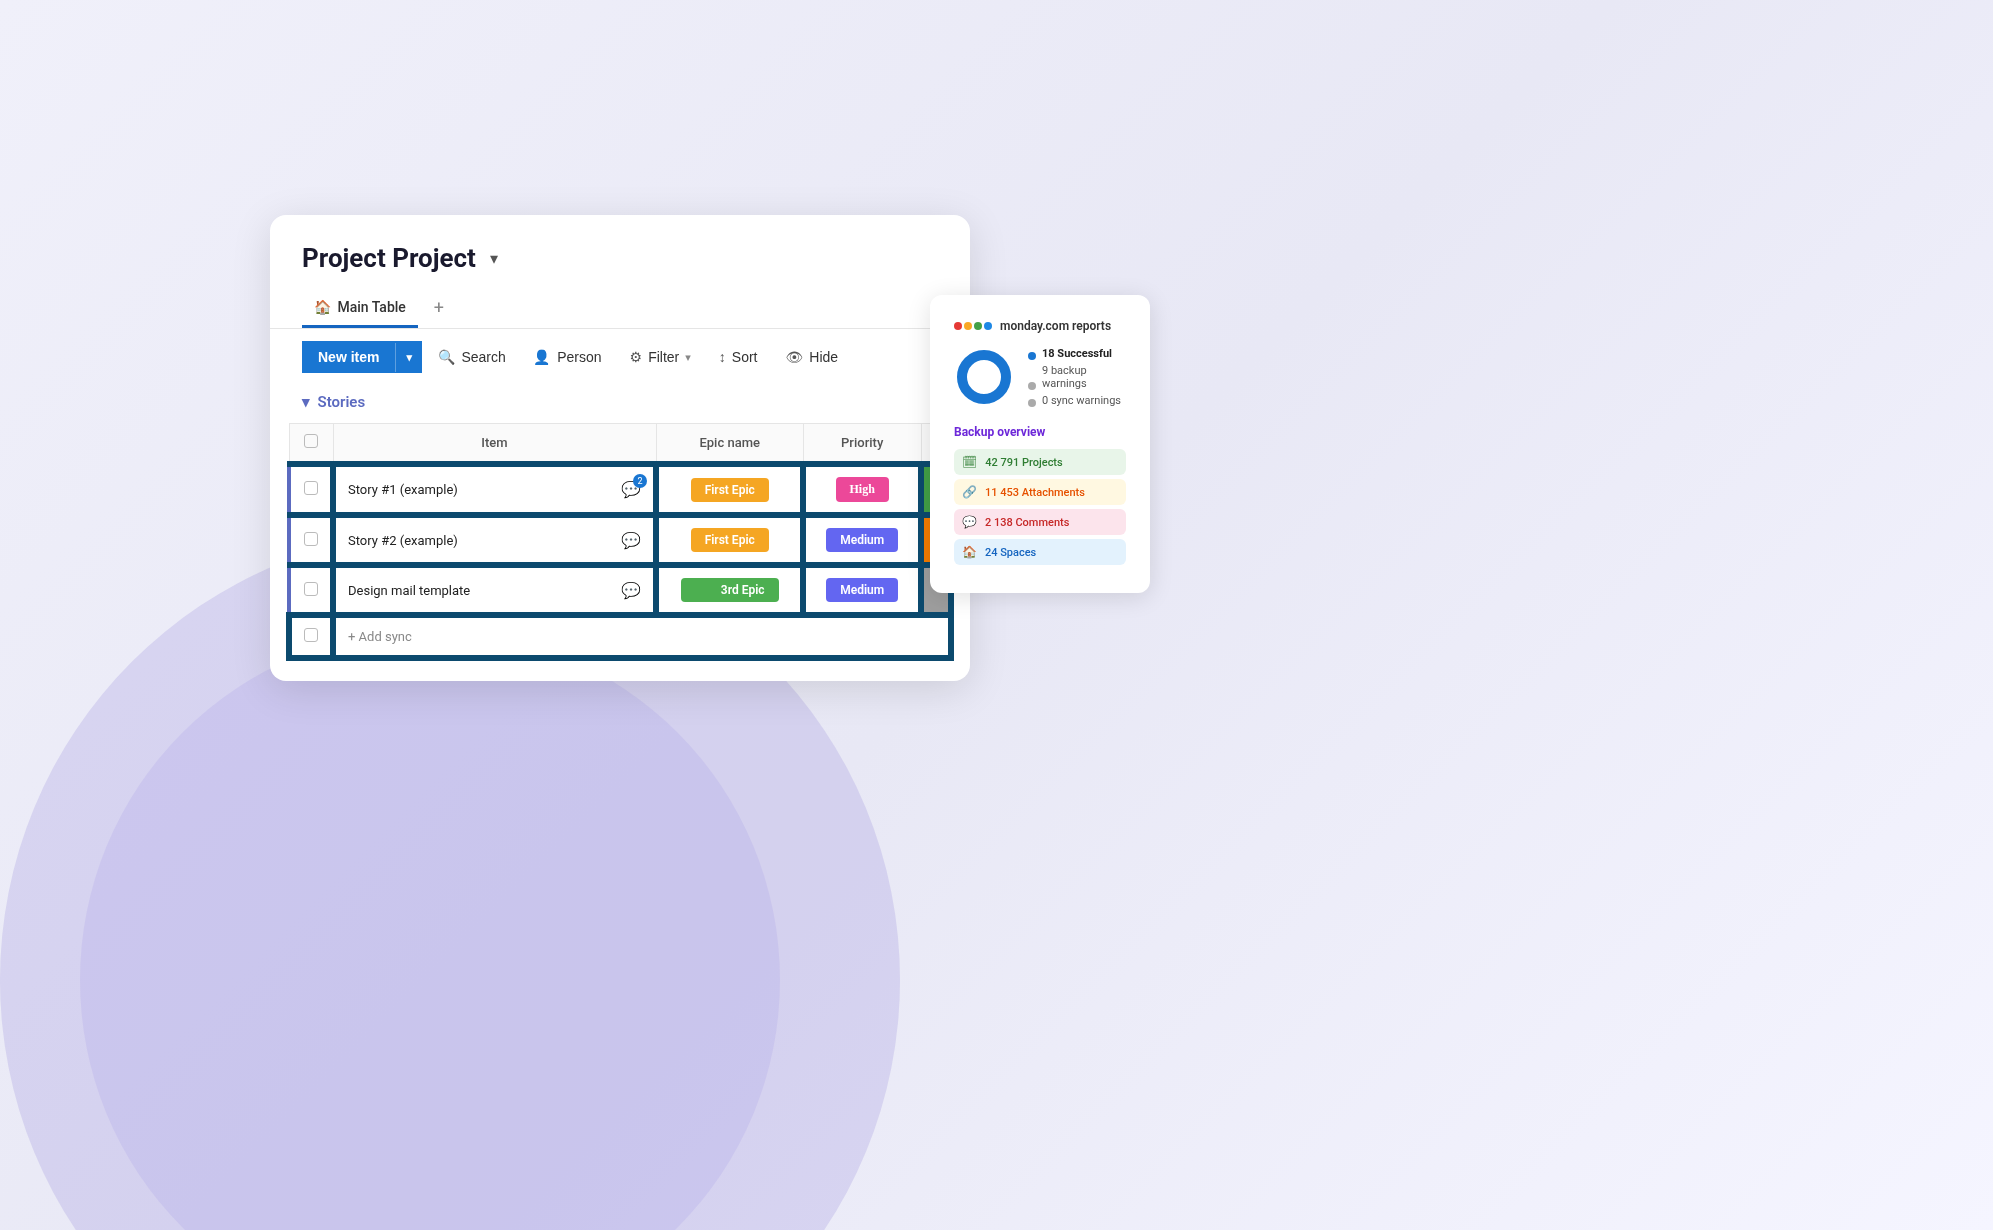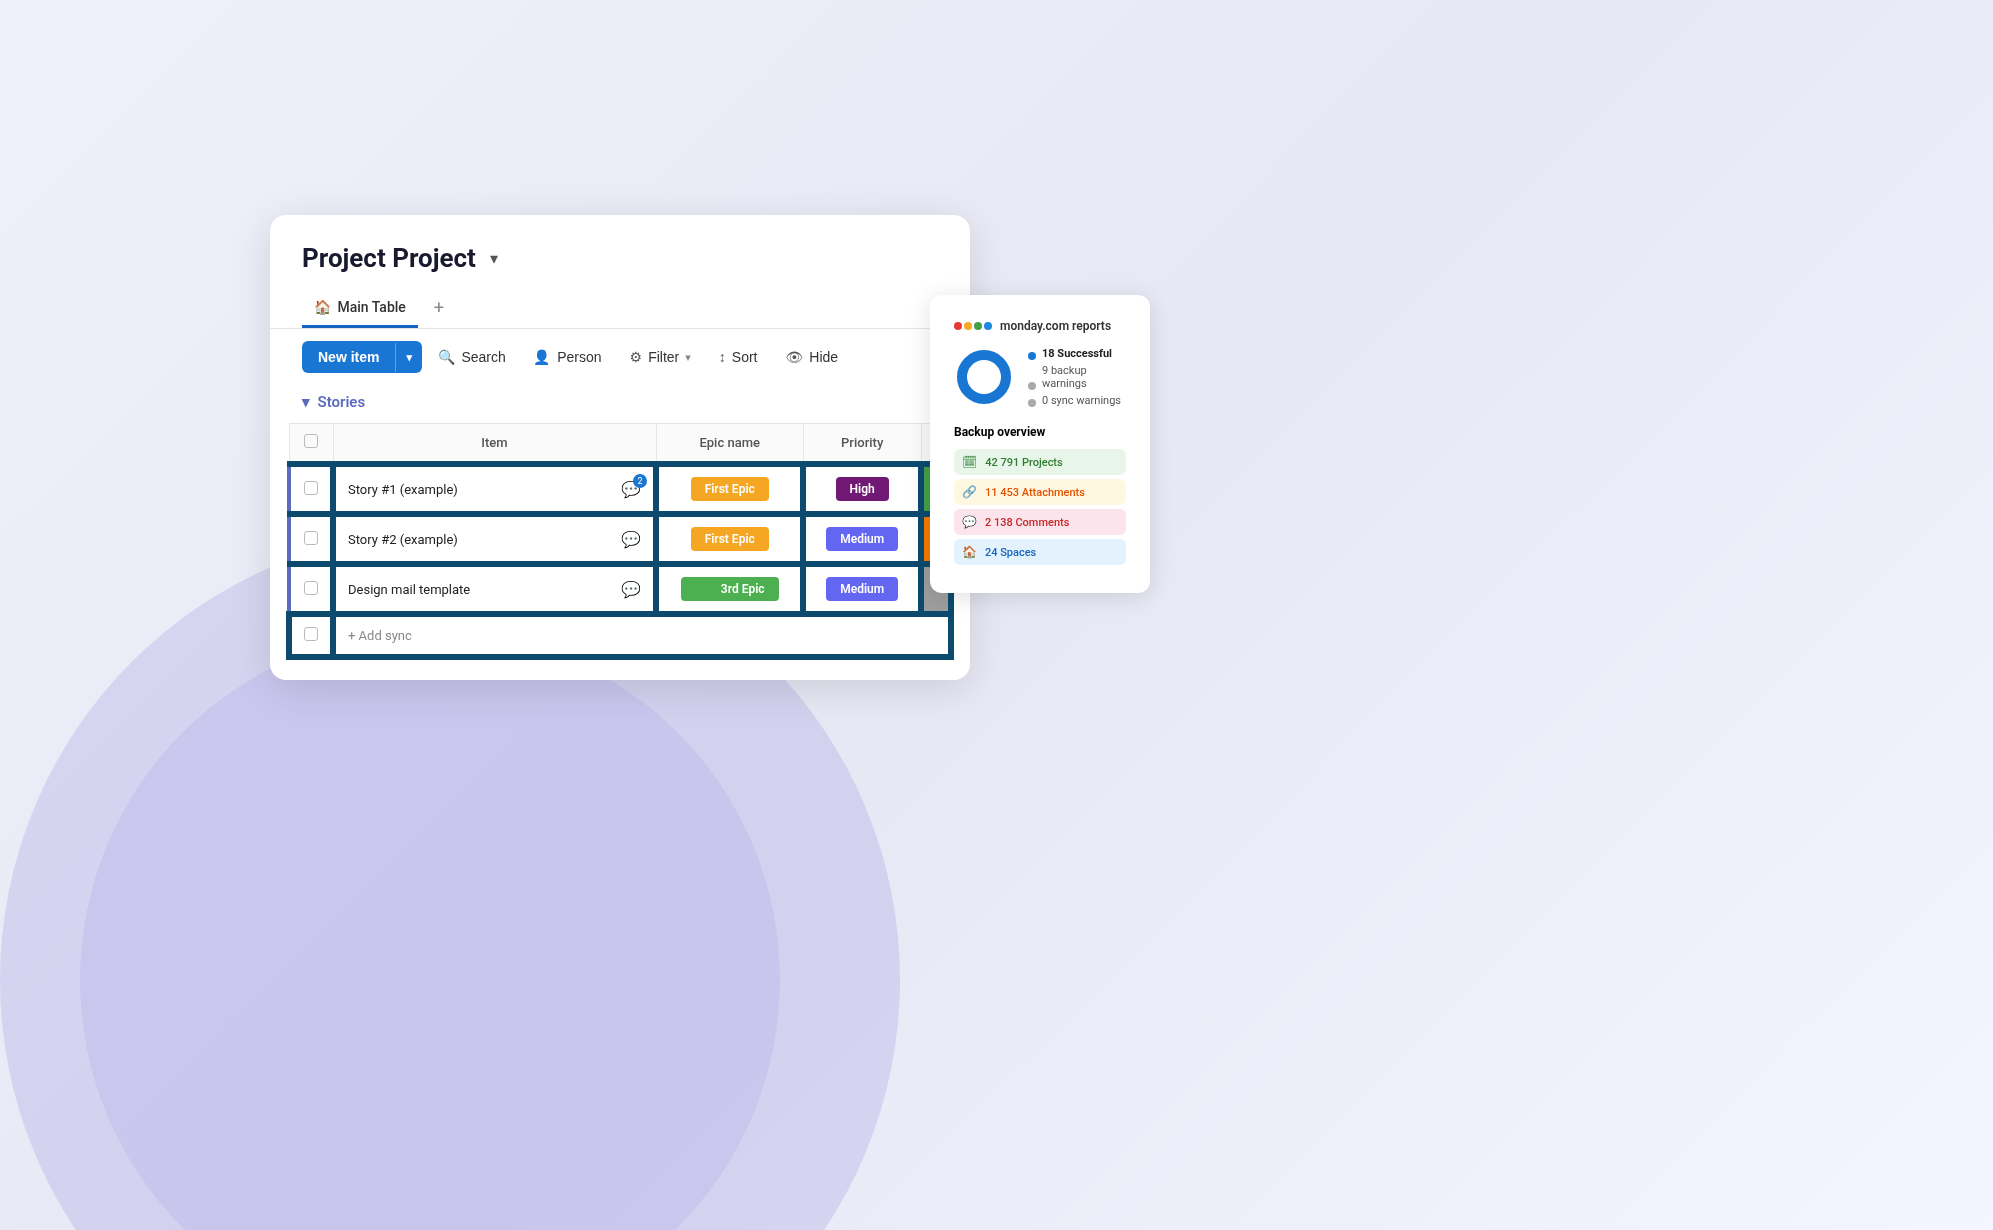--- a/index.html
+++ b/index.html
@@ -107,21 +107,21 @@
       gap: 4px;
       padding: 12px 32px;
     }
 
     .btn-new-item {
       display: flex;
       align-items: center;
       background: #1976d2;
       color: white;
       border: none;
-      border-radius: 6px;
+      border-radius: 0;
       cursor: pointer;
       font-size: 14px;
       font-weight: 600;
       overflow: hidden;
     }
 
     .btn-new-item-label {
       padding: 8px 16px;
     }
 
@@ -262,21 +262,21 @@
 
     .priority-badge {
       display: inline-block;
       padding: 5px 14px;
       border-radius: 4px;
       font-size: 12px;
       font-weight: 600;
       color: white;
     }
 
-    .priority-high { background: #701a75; }
+    .priority-high { background: #ec4899; font-family: Liberation Serif, serif; }
     .priority-medium { background: #6366f1; }
 
     .status-cell-green {
       background: #43a047;
       width: 30px;
     }
 
     .status-cell-orange {
       background: #f57c00;
       width: 30px;
@@ -365,21 +365,21 @@
     .legend-dot {
       width: 8px;
       height: 8px;
       border-radius: 50%;
       flex-shrink: 0;
     }
 
     .backup-overview-title {
       font-size: 12px;
       font-weight: 700;
-      color: #000000;
+      color: #6d28d9;
       margin-bottom: 10px;
     }
 
     .backup-item {
       display: flex;
       align-items: center;
       gap: 8px;
       padding: 6px 8px;
       border-radius: 6px;
       margin-bottom: 4px;

